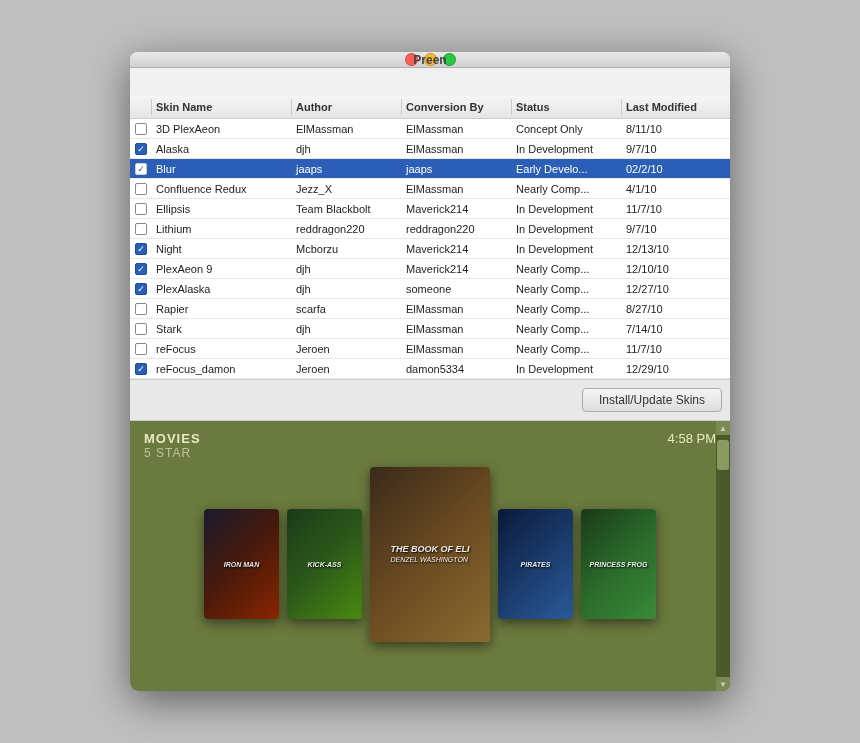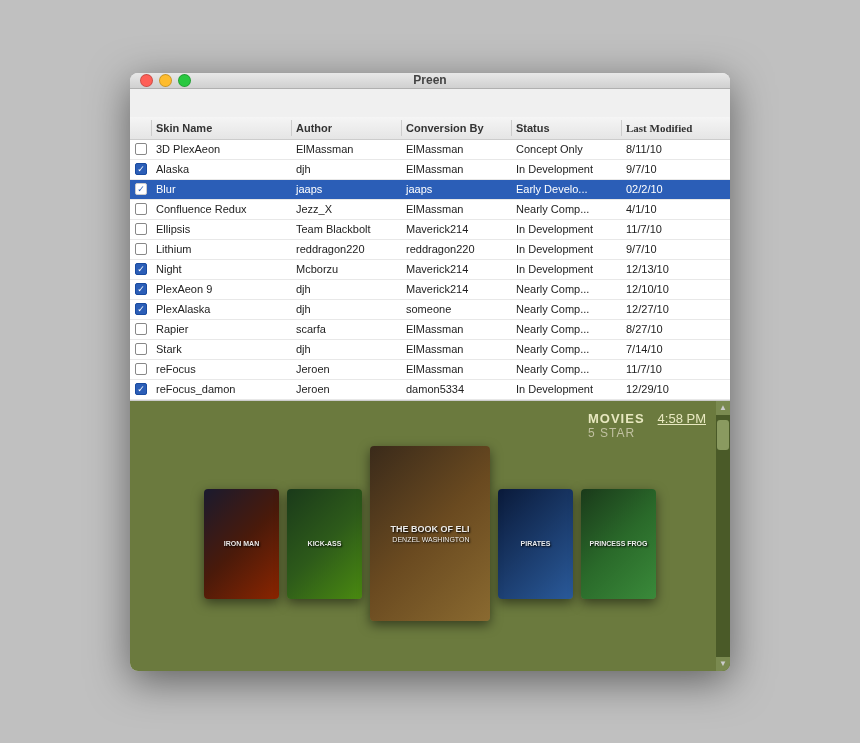--- a/index.html
+++ b/index.html
@@ -20,20 +20,21 @@
       overflow: hidden;
     }
     .titlebar {
       background: linear-gradient(to bottom, #e8e8e8, #d0d0d0);
       height: 16px;
       display: flex;
       align-items: center;
       padding: 0 10px;
       border-bottom: 1px solid #b0b0b0;
       position: relative;
+      justify-content: center;
     }
     .titlebar-buttons {
       display: flex;
       gap: 6px;
     }
     .tb-btn {
       width: 13px;
       height: 13px;
       border-radius: 50%;
       border: 1px solid rgba(0,0,0,0.2);
@@ -61,21 +62,21 @@
       border-bottom: 1px solid #ccc;
       padding: 3px 0;
     }
     .th {
       font-size: 11px;
       color: #333;
       font-weight: 600;
       padding: 2px 4px;
       border-right: 1px solid #ccc;
     }
-    .th:last-child { border-right: none; font-family: Liberation Serif, serif; }
+    .th:last-child { border-right: none; }
     .table-row {
       display: grid;
       grid-template-columns: 22px 140px 110px 110px 110px 90px;
       align-items: center;
       border-bottom: 1px solid #e8e8e8;
       min-height: 20px;
     }
     .table-row.selected {
       background: #2b5eb7;
       color: white;
@@ -133,40 +134,39 @@
       color: #333;
     }
     .preview-section {
       background: #6b7a3e;
       height: 270px;
       position: relative;
       overflow: hidden;
     }
     .preview-header {
       display: flex;
-      justify-content: flex-end;
-      padding: 10px 24px 4px;
+      justify-content: space-between;
+      padding: 10px 14px 4px;
       color: white;
       gap: 13px;
     }
     .movies-title {
       font-size: 13px;
       font-weight: 700;
       letter-spacing: 1px;
       color: #e8e8c0;
     }
     .movies-subtitle {
       font-size: 12px;
       color: #c0c0a0;
       letter-spacing: 1px;
     }
     .time-display {
       font-size: 13px;
       color: #e8e8c0;
-      text-decoration: underline;
     }
     .movie-shelf {
       display: flex;
       align-items: center;
       justify-content: center;
       gap: 8px;
       padding: 10px 14px;
       height: 200px;
       position: relative;
     }
@@ -238,23 +238,24 @@
       left: 1px;
       right: 1px;
       height: 30px;
       background: #8a9a60;
       border-radius: 3px;
     }
     
     .poster-label {
       font-size: 7px;
       color: rgba(255,255,255,0.9);
-      text-align: right;
+      text-align: left;
       padding: 2px;
       text-shadow: 1px 1px 2px black;
+      font-style: italic;
     }
   </style>
 </head>
 <body>
 
 <div class="window">
 
   <div class="titlebar">
     <div class="titlebar-buttons">
       <div class="tb-btn tb-close"></div>
@@ -402,20 +403,23 @@
       </div>
       <div class="td">reFocus_damon</div>
       <div class="td">Jeroen</div>
       <div class="td">damon5334</div>
       <div class="td">In Development</div>
       <div class="td">12/29/10</div>
     </div>
       </div>
   </div>
 
+  <div class="button-bar">
+    <button class="install-btn">Install/Update Skins</button>
+  </div>
 
   <div class="preview-section">
     <div class="preview-header">
       <div>
         <div class="movies-title">MOVIES</div>
         <div class="movies-subtitle">5 STAR</div>
       </div>
       <div class="time-display">4:58 PM</div>
     </div>
 

